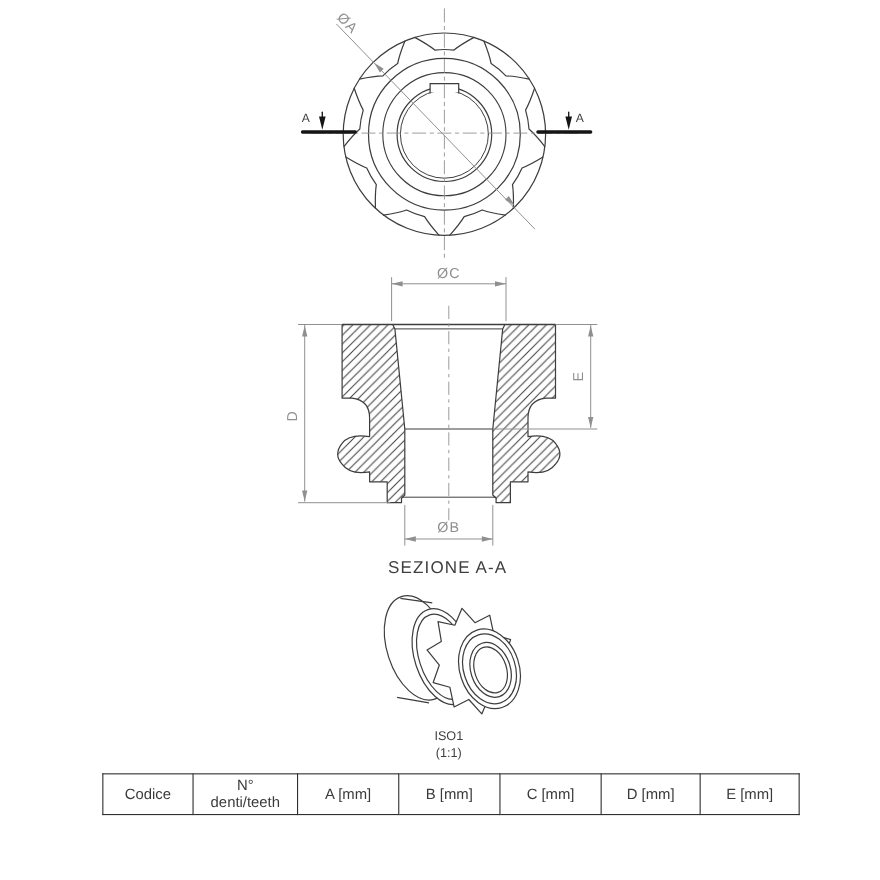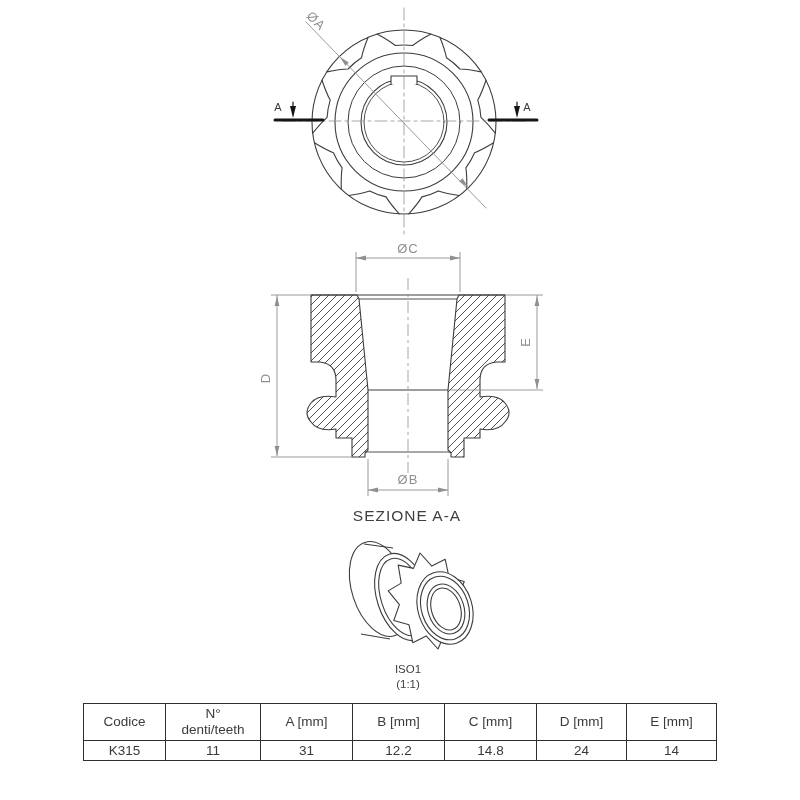--- a/index.html
+++ b/index.html
@@ -4,21 +4,21 @@
 <style>
   html,body{margin:0;padding:0;background:#fff;}
   .page{position:relative;width:800px;height:800px;background:#fff;overflow:hidden;
         font-family:"Liberation Sans",sans-serif;color:#3c3c3c;}
   svg.drawing{position:absolute;left:0;top:0;}
   svg text{font-family:"Liberation Sans",sans-serif;}
   .dim-text{fill:#8f8f8f;font-size:13px;letter-spacing:1px;}
   .mark-text{fill:#3c3c3c;font-size:11px;}
   .caption-text{fill:#3f3f3f;font-size:15.5px;letter-spacing:1px;}
   .iso-text{fill:#3f3f3f;font-size:11.5px;}
-  table.spec{position:absolute;left:83px;top:703px;width:633px;border-collapse:collapse;
+  table.spec{position:absolute;left:93px;top:703px;width:633px;border-collapse:collapse;
              table-layout:fixed;background:#fff;}
   table.spec th,table.spec td{border:1px solid #2e2e2e;font-size:13.5px;font-weight:400;
              color:#3a3a3a;text-align:center;vertical-align:middle;padding:0;}
   table.spec th{height:36px;white-space:pre-line;line-height:1.15;}
   table.spec td{height:19px;}
 </style>
 </head>
 <body>
 
 <div class="page">
@@ -152,25 +152,16 @@
           <th>N°
 denti/teeth</th>
           <th>A [mm]</th>
           <th>B [mm]</th>
           <th>C [mm]</th>
           <th>D [mm]</th>
           <th>E [mm]</th>
         </tr>
       </thead>
   <tbody>
-        <tr>
-          <td>K315</td>
-          <td>11</td>
-          <td>31</td>
-          <td>12.2</td>
-          <td>14.8</td>
-          <td>24</td>
-          <td>14</td>
-        </tr>
       </tbody>
 </table>
 
 </div>
 
 </body></html>

